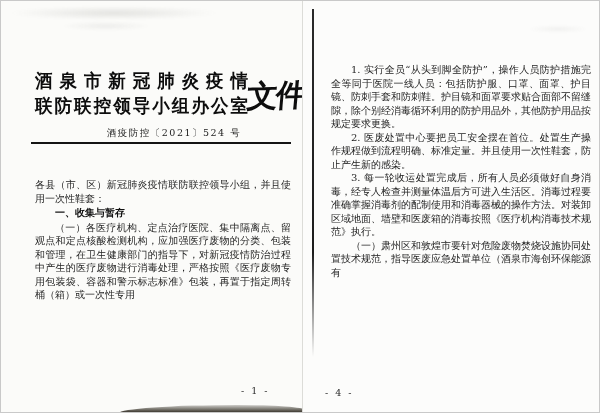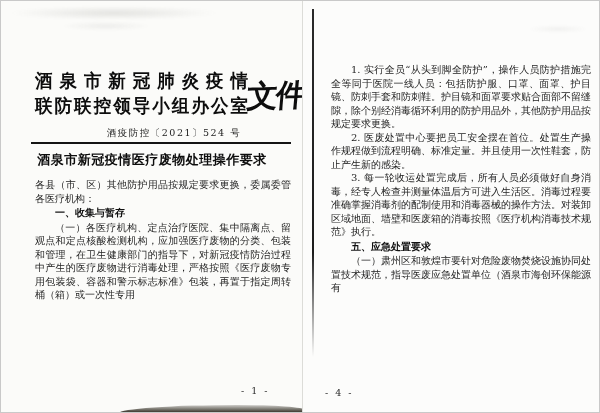--- a/index.html
+++ b/index.html
@@ -67,43 +67,41 @@
     <div class="smudge" style="left:60px;top:20px;width:90px;height:10px;opacity:.6;"></div>
 
     <div class="letterhead">
       <div class="lh-line">酒泉市新冠肺炎疫情</div>
       <div class="lh-line">联防联控领导小组办公室</div>
     </div>
     <div class="wenjian">文件</div>
 
     <div class="doc-number">酒疫防控〔2021〕524 号</div>
     <div class="head-rule"></div>
-    <div class="doc-title">酒泉市新冠疫情医疗废物处理操作要求</div>
 
     <div class="body-col" id="left-body">
-      <p class="para no-indent">各县（市、区）其他防护用品按规定要求更换，委属委管各医疗机构：</p>
+      <p class="para no-indent">各县（市、区）新冠肺炎疫情联防联控领导小组，并且使用一次性鞋套：</p>
       <p class="sec-heading">一、收集与暂存</p>
       <p class="para">（一）各医疗机构、定点治疗医院、集中隔离点、留观点和定点核酸检测机构，应加强医疗废物的分类、包装和管理，在卫生健康部门的指导下，对新冠疫情防治过程中产生的医疗废物进行消毒处理，严格按照《医疗废物专用包装袋、容器和警示标志标准》包装，再置于指定周转桶（箱）或一次性专用</p>
     </div>
 
     <div class="page-number" id="left-pagenum">- 1 -</div>
     <div class="bottom-shadow"></div>
   </div>
 
   <div class="page-divider"></div>
 
   <div class="page" id="right-page">
 
     <div class="fold-line"></div>
     <div class="smudge" style="left:225px;top:24px;width:60px;height:8px;opacity:.5;"></div>
 
     <div class="body-col" id="right-body">
       <p class="para">1. 实行全员“从头到脚全防护”，操作人员防护措施完全等同于医院一线人员：包括防护服、口罩、面罩、护目镜、防刺手套和防刺鞋。护目镜和面罩要求贴合面部不留缝隙，除个别经消毒循环利用的防护用品外，其他防护用品按规定要求更换。</p>
       <p class="para">2. 医废处置中心要把员工安全摆在首位。处置生产操作规程做到流程明确、标准定量。并且使用一次性鞋套，防止产生新的感染。</p>
       <p class="para">3. 每一轮收运处置完成后，所有人员必须做好自身消毒，经专人检查并测量体温后方可进入生活区。消毒过程要准确掌握消毒剂的配制使用和消毒器械的操作方法。对装卸区域地面、墙壁和医废箱的消毒按照《医疗机构消毒技术规范》执行。</p>
-      <p class="sec-heading">五、应急处置要求</p>
       <p class="para">（一）肃州区和敦煌市要针对危险废物焚烧设施协同处置技术规范，指导医废应急处置单位（酒泉市海创环保能源有</p>
     </div>
 
     <div class="page-number" id="right-pagenum">- 4 -</div>
   </div>
 
 </div>
 
 </body></html>

